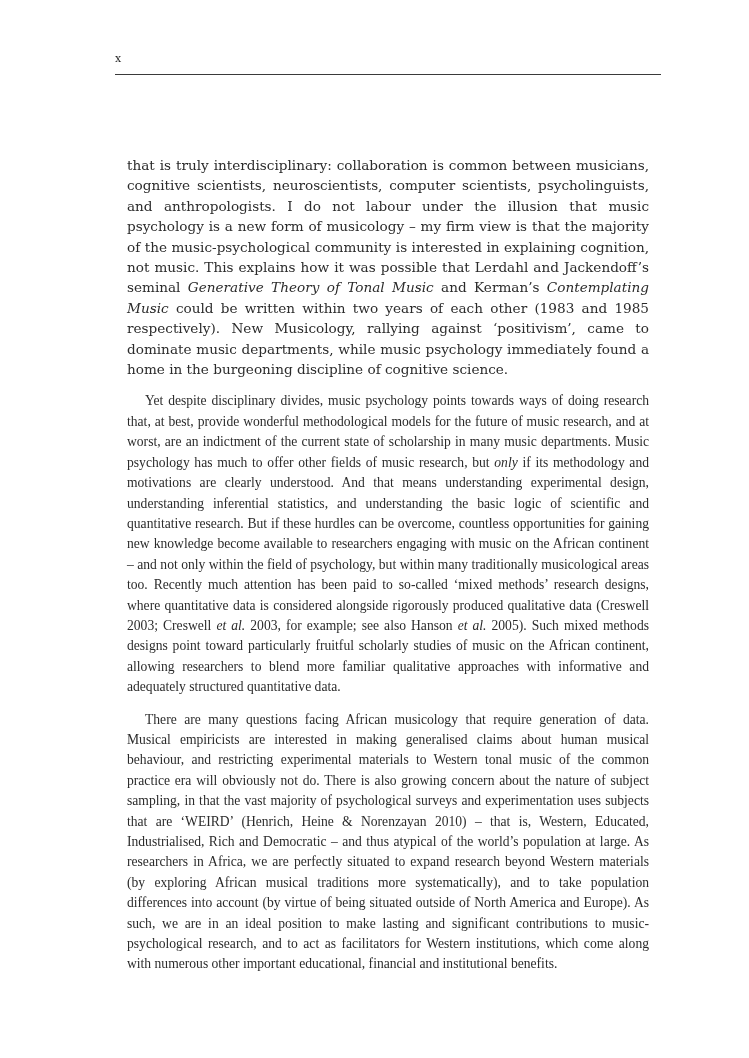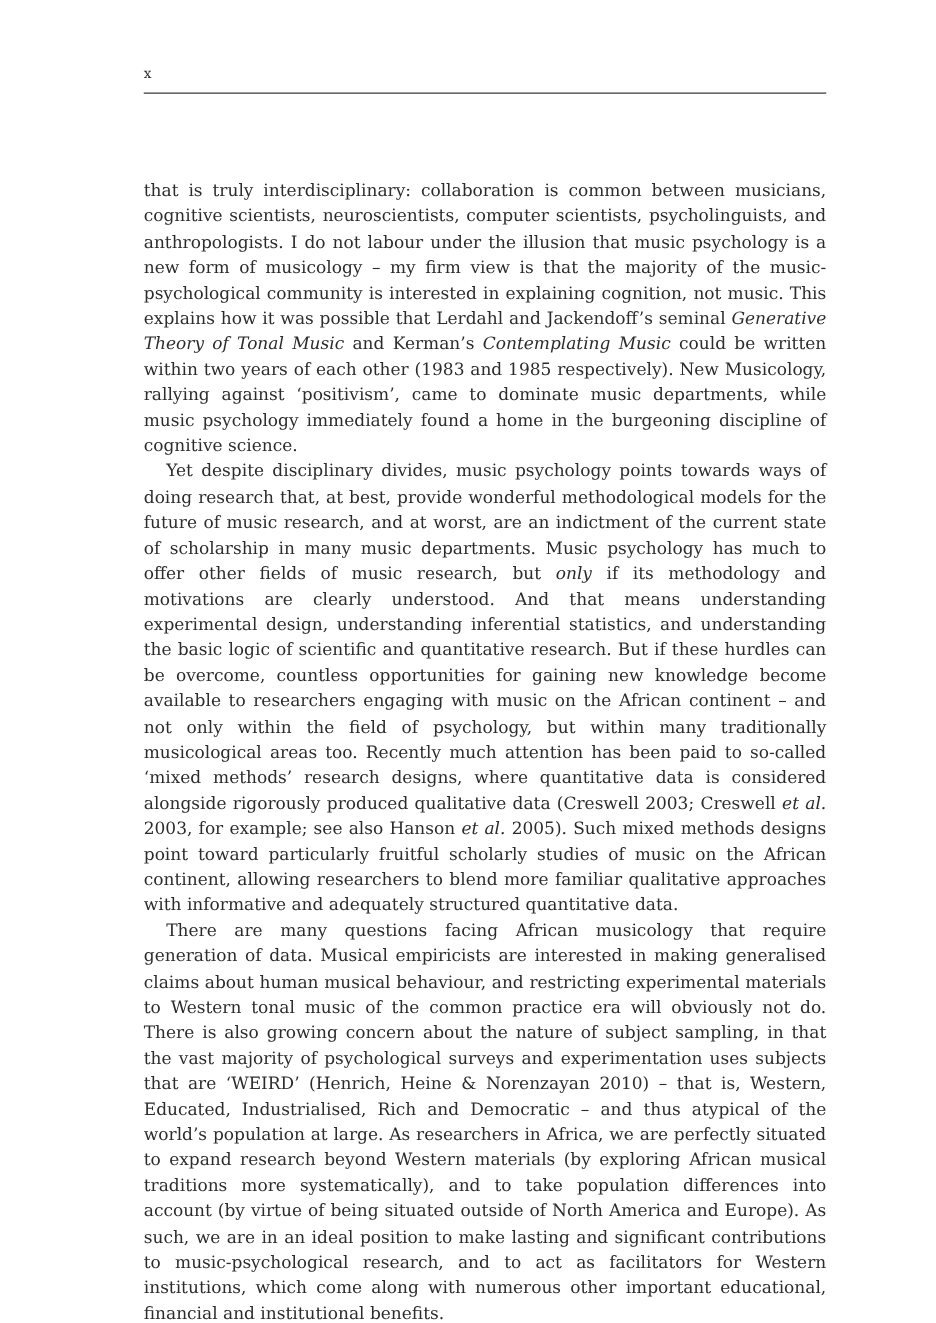--- a/index.html
+++ b/index.html
@@ -40,25 +40,26 @@
     position: absolute;
     left: 115px;
     top: 143px;
     width: 546px;
     font-size: 13.6px;
     line-height: 20.4px;
     text-align: justify;
     text-justify: inter-word;
   }
   .para {
-    margin: 0;
+    margin: 12px;
     padding: 0;
   }
   .para.indent {
     text-indent: 18px;
+    font-family: Liberation Serif, serif;
   }
   .italic {
     font-style: italic;
   }
 </style>
 </head>
 <body>
 
 <div class="page">
   <header class="page-header">

